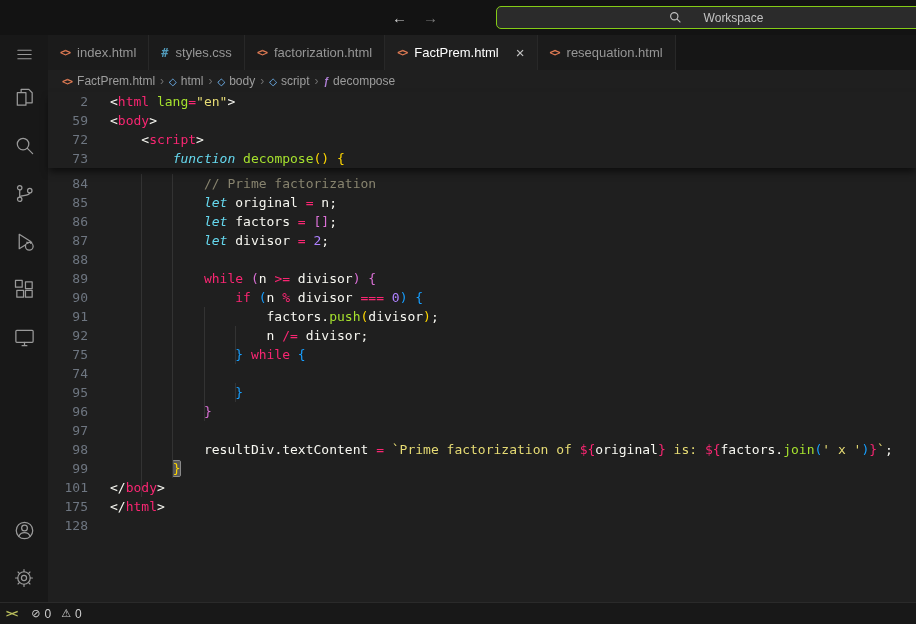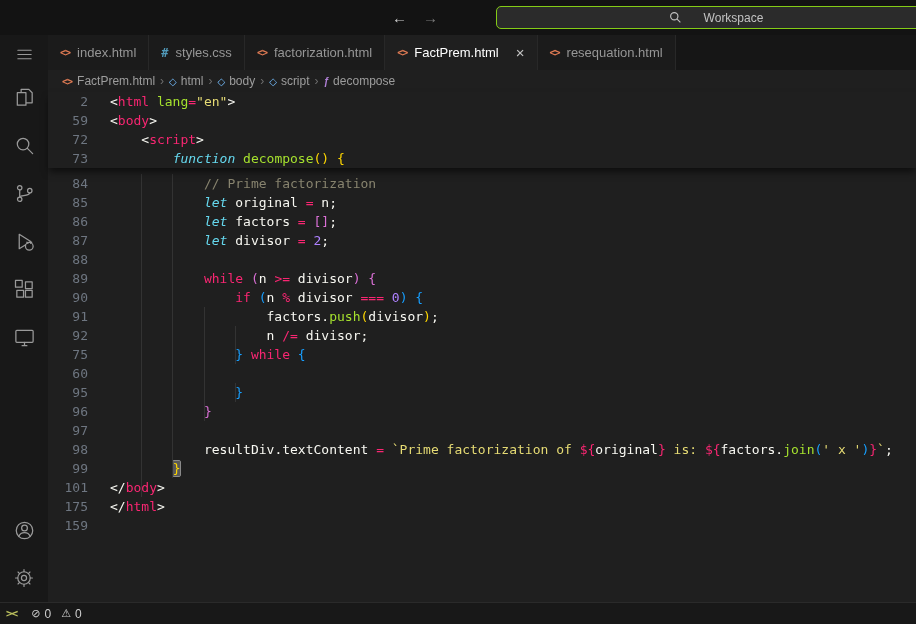--- a/index.html
+++ b/index.html
@@ -212,29 +212,29 @@
       <div class="line"><span class="ln">84</span><span class="codetext"><span style="color: rgb(248, 248, 242);">            </span><span style="color: rgb(136, 132, 111);">// Prime factorization</span></span></div>
       <div class="line"><span class="ln">85</span><span class="codetext"><span style="color: rgb(248, 248, 242);">            </span><span class="it" style="color: rgb(102, 217, 239);">let</span><span style="color: rgb(248, 248, 242);"> </span><span style="color: rgb(248, 248, 242);">original</span><span style="color: rgb(248, 248, 242);"> </span><span style="color: rgb(249, 38, 114);">=</span><span style="color: rgb(248, 248, 242);"> </span><span style="color: rgb(248, 248, 242);">n</span><span style="color: rgb(248, 248, 242);">;</span></span></div>
       <div class="line"><span class="ln">86</span><span class="codetext"><span style="color: rgb(248, 248, 242);">            </span><span class="it" style="color: rgb(102, 217, 239);">let</span><span style="color: rgb(248, 248, 242);"> </span><span style="color: rgb(248, 248, 242);">factors</span><span style="color: rgb(248, 248, 242);"> </span><span style="color: rgb(249, 38, 114);">=</span><span style="color: rgb(248, 248, 242);"> </span><span style="color: rgb(218, 112, 214);">[]</span><span style="color: rgb(248, 248, 242);">;</span></span></div>
       <div class="line"><span class="ln">87</span><span class="codetext"><span style="color: rgb(248, 248, 242);">            </span><span class="it" style="color: rgb(102, 217, 239);">let</span><span style="color: rgb(248, 248, 242);"> </span><span style="color: rgb(248, 248, 242);">divisor</span><span style="color: rgb(248, 248, 242);"> </span><span style="color: rgb(249, 38, 114);">=</span><span style="color: rgb(248, 248, 242);"> </span><span style="color: rgb(174, 129, 255);">2</span><span style="color: rgb(248, 248, 242);">;</span></span></div>
       <div class="line"><span class="ln">88</span><span class="codetext"></span></div>
       <div class="line"><span class="ln">89</span><span class="codetext"><span style="color: rgb(248, 248, 242);">            </span><span style="color: rgb(249, 38, 114);">while</span><span style="color: rgb(248, 248, 242);"> </span><span style="color: rgb(218, 112, 214);">(</span><span style="color: rgb(248, 248, 242);">n</span><span style="color: rgb(248, 248, 242);"> </span><span style="color: rgb(249, 38, 114);">&gt;=</span><span style="color: rgb(248, 248, 242);"> </span><span style="color: rgb(248, 248, 242);">divisor</span><span style="color: rgb(218, 112, 214);">)</span><span style="color: rgb(248, 248, 242);"> </span><span style="color: rgb(218, 112, 214);">{</span></span></div>
       <div class="line"><span class="ln">90</span><span class="codetext"><span style="color: rgb(248, 248, 242);">                </span><span style="color: rgb(249, 38, 114);">if</span><span style="color: rgb(248, 248, 242);"> </span><span style="color: rgb(23, 159, 255);">(</span><span style="color: rgb(248, 248, 242);">n</span><span style="color: rgb(248, 248, 242);"> </span><span style="color: rgb(249, 38, 114);">%</span><span style="color: rgb(248, 248, 242);"> </span><span style="color: rgb(248, 248, 242);">divisor</span><span style="color: rgb(248, 248, 242);"> </span><span style="color: rgb(249, 38, 114);">===</span><span style="color: rgb(248, 248, 242);"> </span><span style="color: rgb(174, 129, 255);">0</span><span style="color: rgb(23, 159, 255);">)</span><span style="color: rgb(248, 248, 242);"> </span><span style="color: rgb(23, 159, 255);">{</span></span></div>
       <div class="line"><span class="ln">91</span><span class="codetext"><span style="color: rgb(248, 248, 242);">                    </span><span style="color: rgb(248, 248, 242);">factors</span><span style="color: rgb(248, 248, 242);">.</span><span style="color: rgb(166, 226, 46);">push</span><span style="color: rgb(255, 215, 0);">(</span><span style="color: rgb(248, 248, 242);">divisor</span><span style="color: rgb(255, 215, 0);">)</span><span style="color: rgb(248, 248, 242);">;</span></span></div>
       <div class="line"><span class="ln">92</span><span class="codetext"><span style="color: rgb(248, 248, 242);">                    </span><span style="color: rgb(248, 248, 242);">n</span><span style="color: rgb(248, 248, 242);"> </span><span style="color: rgb(249, 38, 114);">/=</span><span style="color: rgb(248, 248, 242);"> </span><span style="color: rgb(248, 248, 242);">divisor</span><span style="color: rgb(248, 248, 242);">;</span></span></div>
       <div class="line"><span class="ln">75</span><span class="codetext"><span style="color: rgb(248, 248, 242);">                </span><span style="color: rgb(23, 159, 255);">}</span><span style="color: rgb(248, 248, 242);"> </span><span style="color: rgb(249, 38, 114);">while</span><span style="color: rgb(248, 248, 242);"> </span><span style="color: rgb(23, 159, 255);">{</span></span></div>
-      <div class="line"><span class="ln">60</span></div>
+      <div class="line"><span class="ln">74</span></div>
       <div class="line"><span class="ln">95</span><span class="codetext"><span style="color: rgb(248, 248, 242);">                </span><span style="color: rgb(23, 159, 255);">}</span></span></div>
       <div class="line"><span class="ln">96</span><span class="codetext"><span style="color: rgb(248, 248, 242);">            </span><span style="color: rgb(218, 112, 214);">}</span></span></div>
       <div class="line"><span class="ln">97</span><span class="codetext"></span></div>
       <div class="line"><span class="ln">98</span><span class="codetext"><span style="color: rgb(248, 248, 242);">            </span><span style="color: rgb(248, 248, 242);">resultDiv</span><span style="color: rgb(248, 248, 242);">.</span><span style="color: rgb(248, 248, 242);">textContent</span><span style="color: rgb(248, 248, 242);"> </span><span style="color: rgb(249, 38, 114);">=</span><span style="color: rgb(248, 248, 242);"> </span><span style="color: rgb(230, 219, 116);">`Prime factorization of </span><span style="color: rgb(249, 38, 114);">${</span><span style="color: rgb(248, 248, 242);">original</span><span style="color: rgb(249, 38, 114);">}</span><span style="color: rgb(230, 219, 116);"> is: </span><span style="color: rgb(249, 38, 114);">${</span><span style="color: rgb(248, 248, 242);">factors</span><span style="color: rgb(248, 248, 242);">.</span><span style="color: rgb(166, 226, 46);">join</span><span style="color: rgb(23, 159, 255);">(</span><span style="color: rgb(230, 219, 116);">' x '</span><span style="color: rgb(23, 159, 255);">)</span><span style="color: rgb(249, 38, 114);">}</span><span style="color: rgb(230, 219, 116);">`</span><span style="color: rgb(248, 248, 242);">;</span></span></div>
       <div class="line"><span class="ln">99</span><span class="codetext"><span style="color: rgb(248, 248, 242);">        </span><span class="bm" style="color: rgb(255, 215, 0);">}</span></span></div>
       <div class="line"><span class="ln">101</span><span class="codetext"><span style="color: rgb(248, 248, 242);">&lt;/</span><span style="color: rgb(249, 38, 114);">body</span><span style="color: rgb(248, 248, 242);">&gt;</span></span></div>
       <div class="line"><span class="ln">175</span><span class="codetext"><span style="color: rgb(248, 248, 242);">&lt;/</span><span style="color: rgb(249, 38, 114);">html</span><span style="color: rgb(248, 248, 242);">&gt;</span></span></div>
-      <div class="line"><span class="ln">159</span><span class="codetext"></span></div>
+      <div class="line"><span class="ln">128</span><span class="codetext"></span></div>
     </div>
 
   <div class="statusbar">
     <div class="remote">
       <span>&gt;&lt;</span>
     </div>
     <div class="problems">
       <span class="picon">⊘</span>
       <span class="pcount">0</span>
       <span class="picon">⚠</span>

